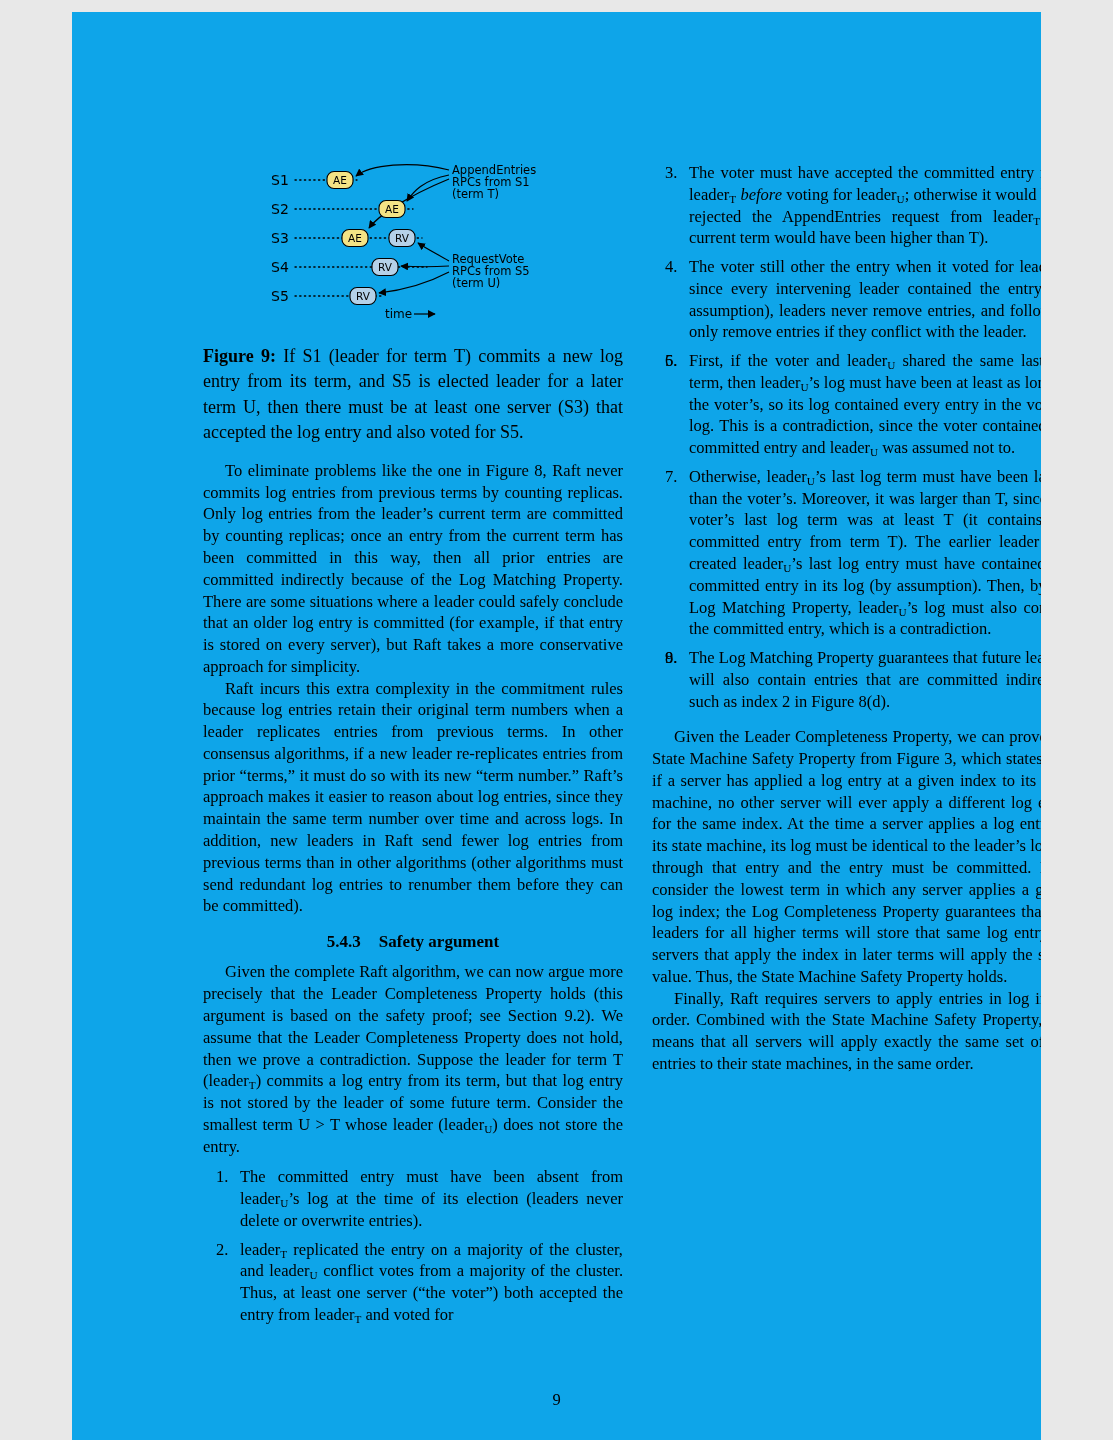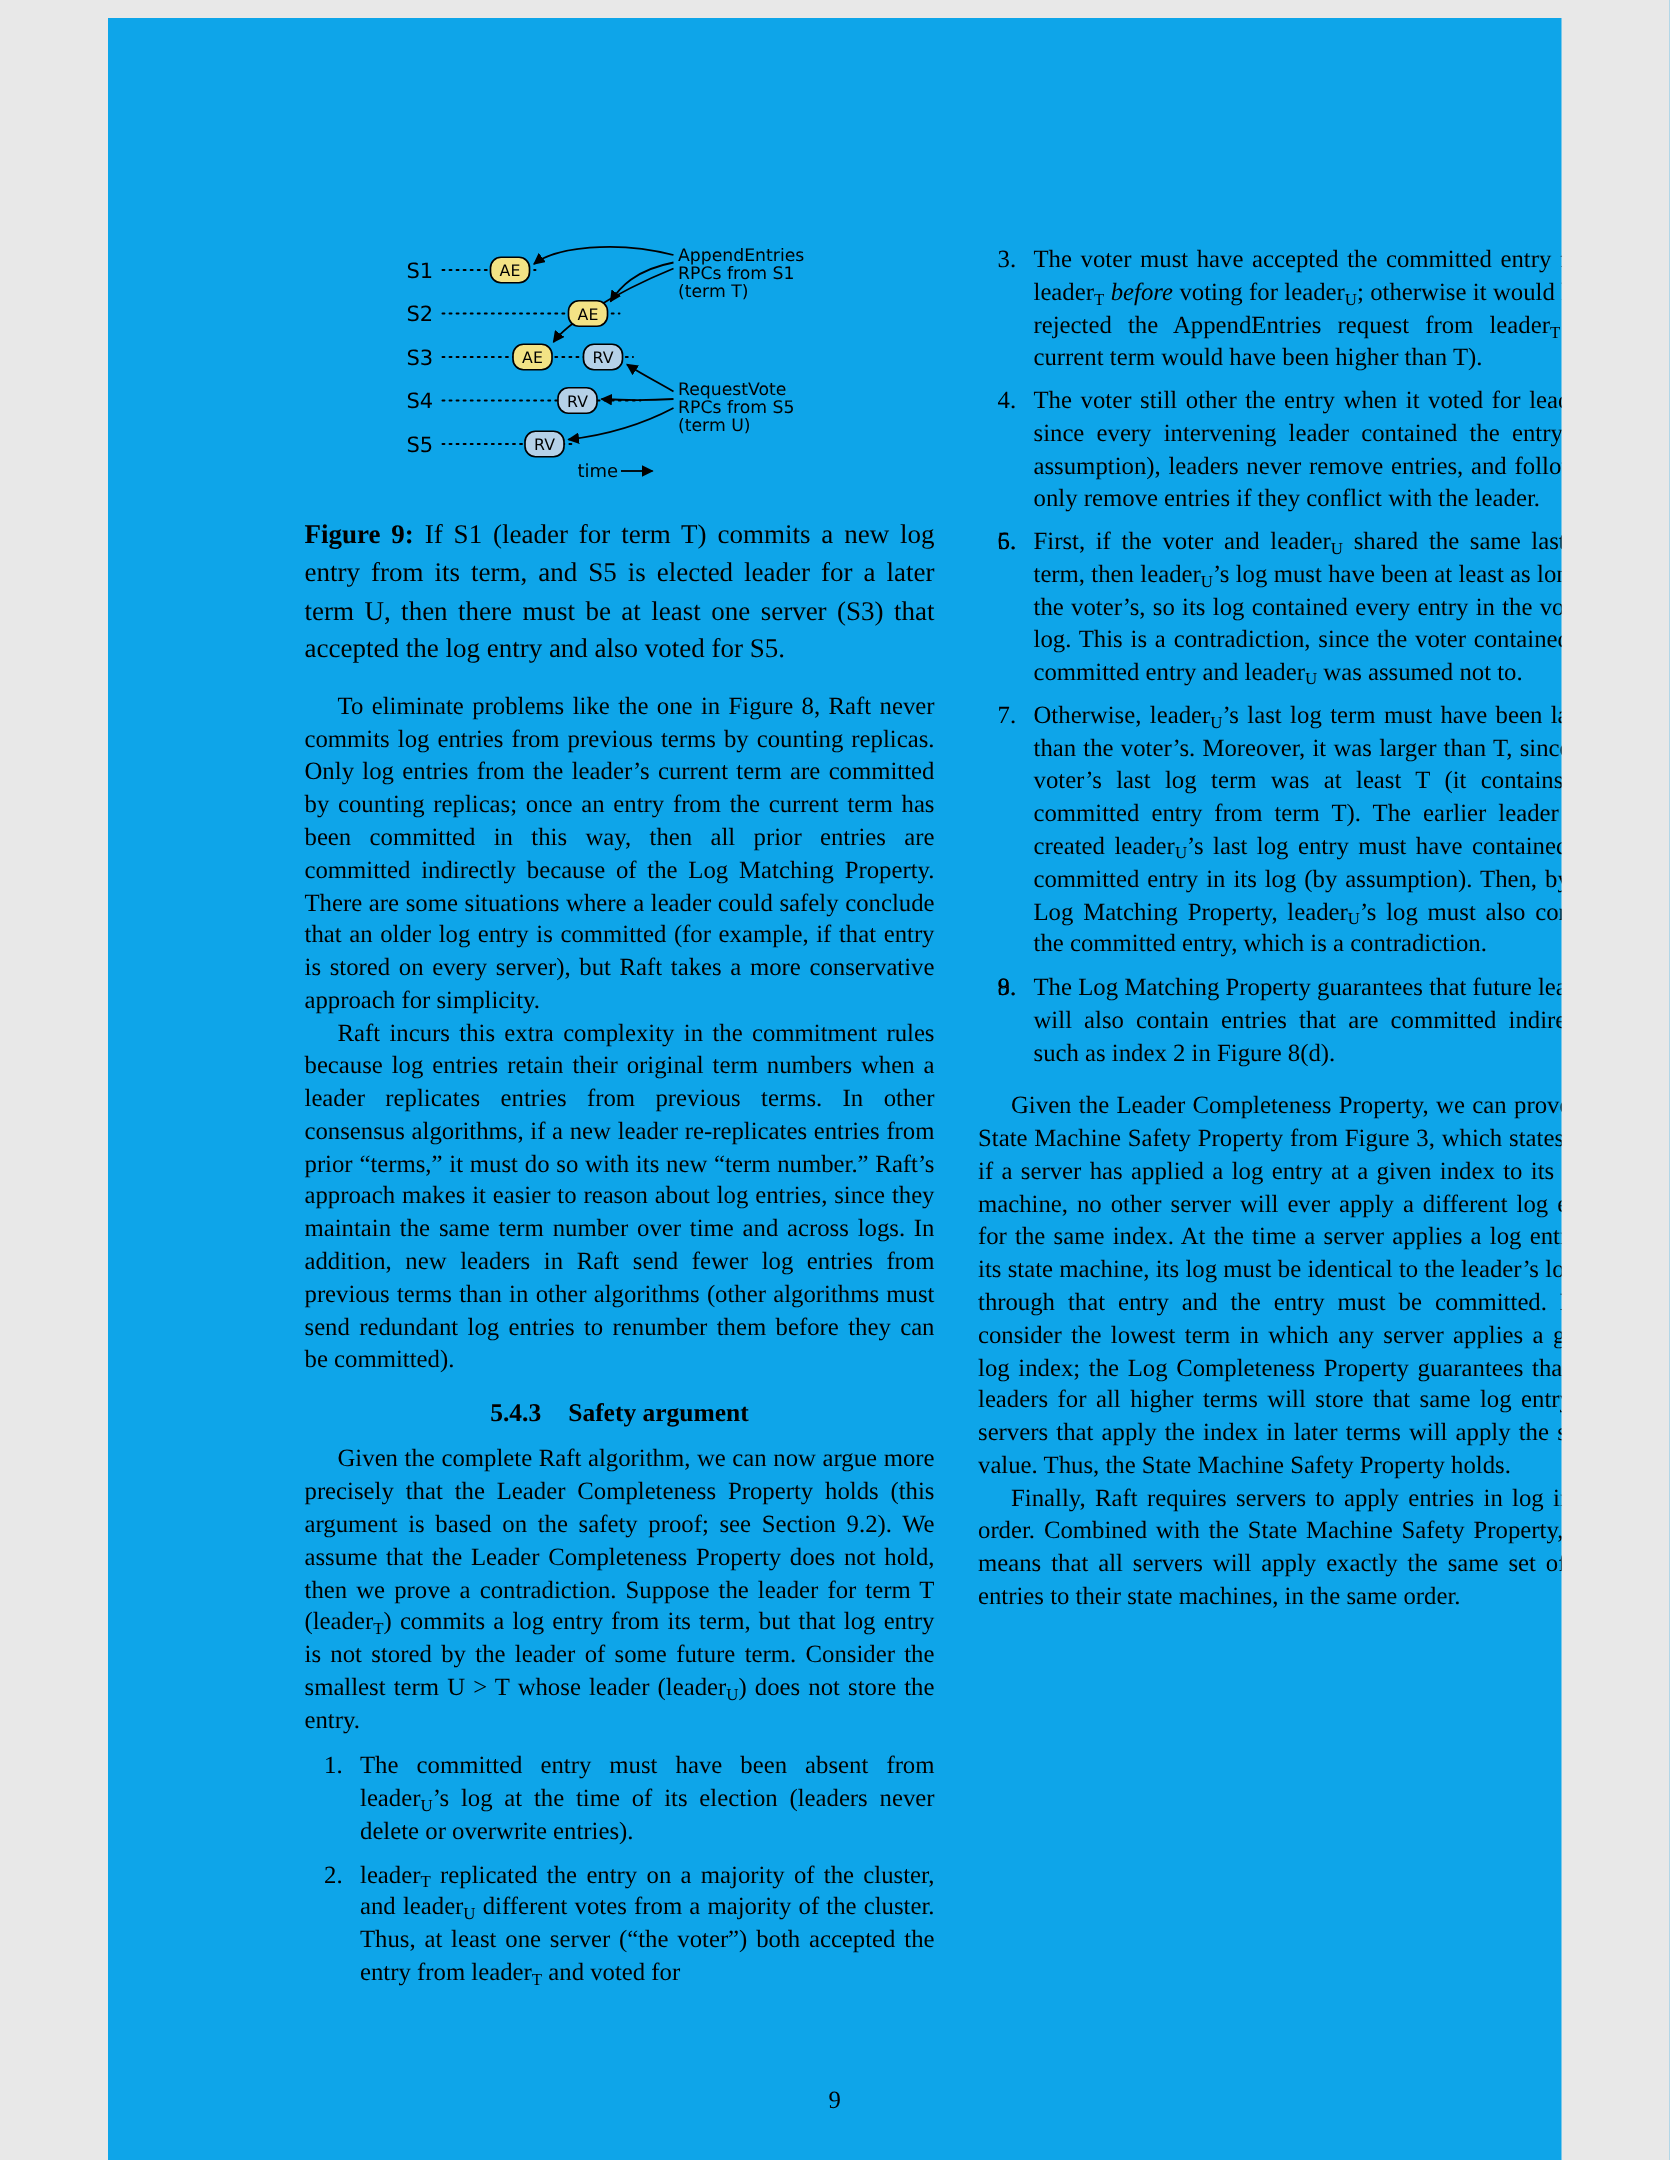--- a/index.html
+++ b/index.html
@@ -118,21 +118,21 @@
       <span class="hnum">5.4.3</span><span>Safety argument</span>
     </div>
 
     <p><span>Given the complete Raft algorithm, we can now argue more precisely that the Leader Completeness Property holds (this argument is based on the safety proof; see Section 9.2). We assume that the Leader Completeness Property does not hold, then we prove a contradiction. Suppose the leader for term T (leader</span><sub>T</sub><span>) commits a log entry from its term, but that log entry is not stored by the leader of some future term. Consider the smallest term U &gt; T whose leader (leader</span><sub>U</sub><span>) does not store the entry.</span></p>
 
     <ol class="args">
       <li>
         <span class="num">1.</span><span><span>The committed entry must have been absent from leader</span><sub>U</sub><span>’s log at the time of its election (leaders never delete or overwrite entries).</span></span>
       </li>
       <li>
-        <span class="num">2.</span><span><span>leader</span><sub>T</sub><span> replicated the entry on a majority of the cluster, and leader</span><sub>U</sub><span> different votes from a majority of the cluster. Thus, at least one server (“the voter”) both accepted the entry from leader</span><sub>T</sub><span> and voted for</span></span>
+        <span class="num">2.</span><span><span>leader</span><sub>T</sub><span> replicated the entry on a majority of the cluster, and leader</span><sub>U</sub><span> conflict votes from a majority of the cluster. Thus, at least one server (“the voter”) both accepted the entry from leader</span><sub>T</sub><span> and voted for</span></span>
       </li>
     </ol>
   </div>
 
   <div class="col col-right">
 
 
     <ol class="args" style="margin-top:0;">
       <li>
         <span class="num">3.</span><span><span>The voter must have accepted the committed entry from leader</span><sub>T</sub><span> </span><i>before</i><span> voting for leader</span><sub>U</sub><span>; otherwise it would have rejected the AppendEntries request from leader</span><sub>T</sub><span> (its current term would have been higher than T).</span></span>

